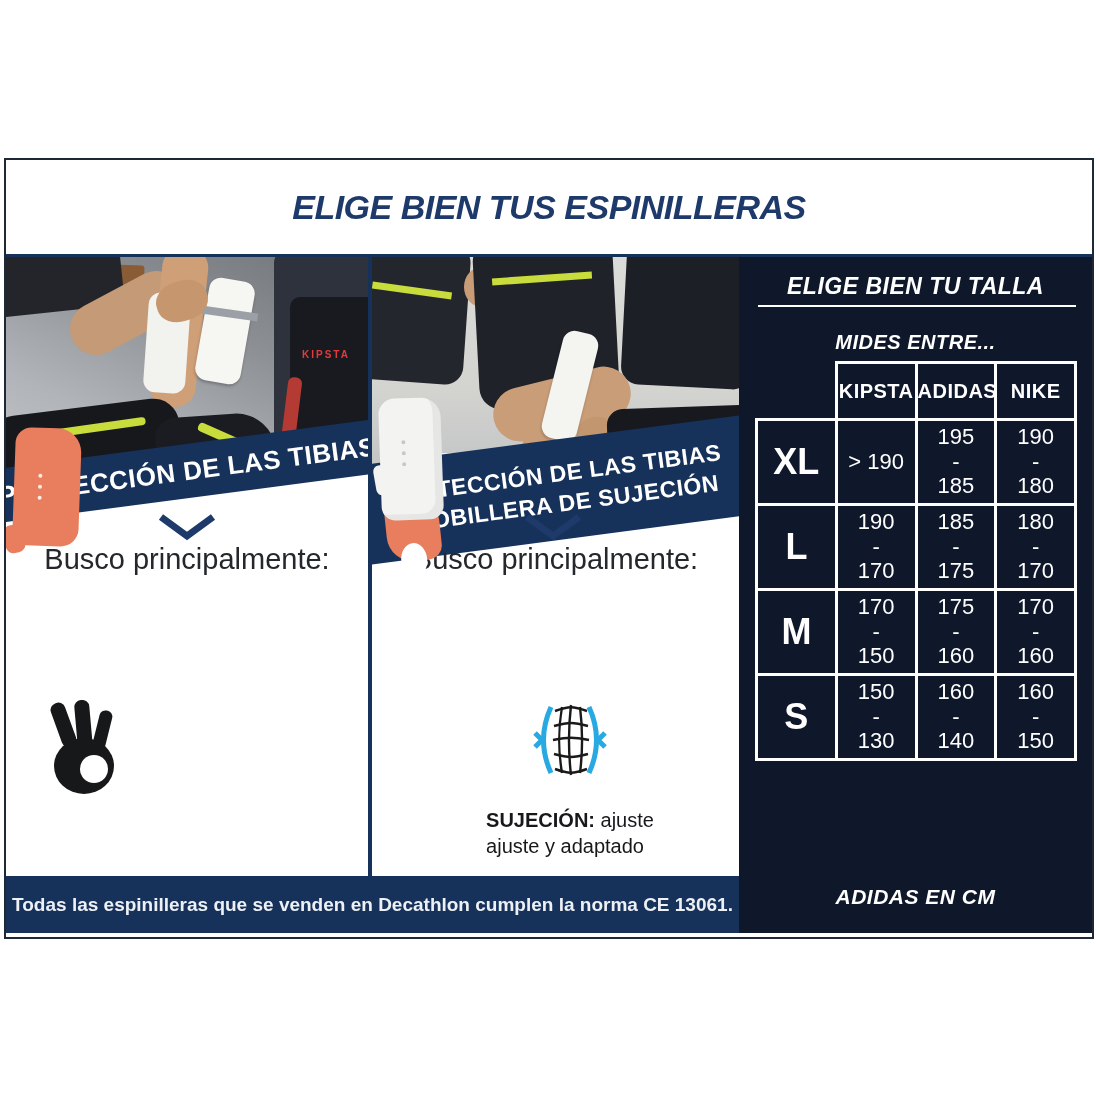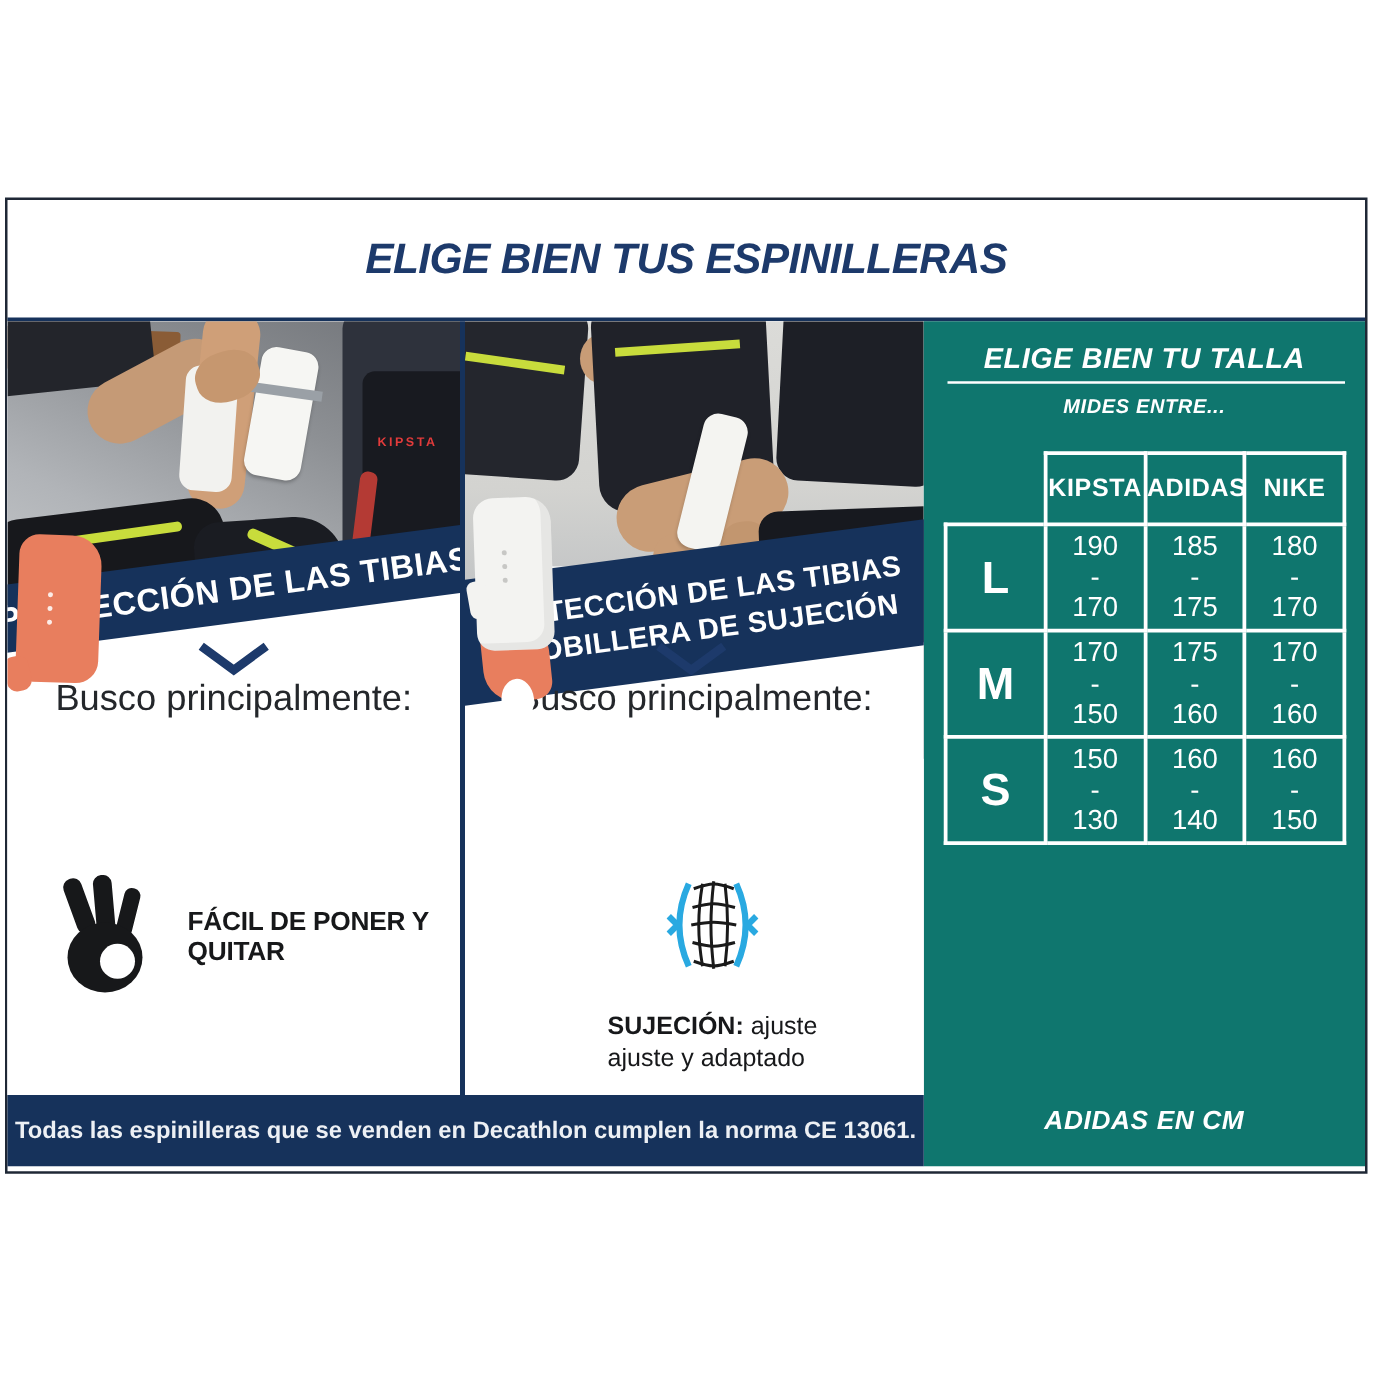--- a/index.html
+++ b/index.html
@@ -64,26 +64,26 @@
   .guard-white .dots{position:absolute;left:22px;top:42px;display:flex;flex-direction:column;gap:7px;}
   .guard-white .dots i{width:4px;height:4px;border-radius:50%;background:rgba(0,0,0,.18);}
   .guard-white::after{content:"";position:absolute;left:-6px;bottom:26px;width:16px;height:30px;
                background:#f3f3f1;border-radius:6px;transform:rotate(-8deg);}
   .ankle-orange{position:absolute;left:14px;top:240px;width:54px;height:64px;background:#e87e5e;
                border-radius:12px 26px 14px 26px;transform:rotate(-6deg);z-index:5;}
   .ankle-orange::after{content:"";position:absolute;left:12px;bottom:-16px;width:26px;height:34px;
                background:#fff;border-radius:50%;}
 
   
-  .panel{position:absolute;left:733px;top:97px;width:353px;height:676px;background:#0f766e;color:#fff;}
+  .panel{position:absolute;left:733px;top:97px;width:353px;height:676px;background:#0f172a;color:#fff;}
   .panel-title{position:absolute;top:16px;left:0;width:100%;text-align:center;
                font-style:italic;font-weight:600;font-size:23px;letter-spacing:.5px;}
   .panel-rule{position:absolute;left:19px;top:48px;width:318px;height:2px;background:#fff;}
-  .panel-sub{position:absolute;top:60px;left:0;width:100%;text-align:center;
-             font-style:italic;font-weight:700;font-size:16px;letter-spacing:.5px;}
+  .panel-sub{position:absolute;top:74px;left:0;width:100%;text-align:center;
+             font-style:italic;font-weight:700;font-size:20px;letter-spacing:.5px;}
   table.sizes{position:absolute;left:16px;top:104px;width:322px;border-collapse:collapse;table-layout:fixed;}
   table.sizes td{border:3px solid #fff;text-align:center;vertical-align:middle;padding:0;}
   table.sizes td.corner{border:none;}
   table.sizes tr.brand-row td{height:54px;font-weight:700;font-size:20px;letter-spacing:.5px;}
   table.sizes td.size-cell{font-weight:700;font-size:36px;width:58px;}
   table.sizes td.val-cell{font-size:22px;line-height:1.12;white-space:pre-line;height:82px;}
   .panel-foot{position:absolute;top:628px;left:0;width:100%;text-align:center;
               font-style:italic;font-weight:700;font-size:21px;letter-spacing:.5px;}
 
   
@@ -148,21 +148,20 @@
           <svg width="82" height="96" viewBox="0 0 82 96">
             <g fill="#17181a">
               <rect x="10" y="2" width="15" height="46" rx="7" transform="rotate(-20 17 25)"></rect>
               <rect x="30" y="0" width="15" height="52" rx="7" transform="rotate(-5 37 26)"></rect>
               <rect x="50" y="10" width="13" height="40" rx="6" transform="rotate(14 56 30)"></rect>
               <ellipse cx="38" cy="66" rx="30" ry="28"></ellipse>
             </g>
             <circle cx="48" cy="69" r="14" fill="#ffffff"></circle>
           </svg>
         </span>
-        <span class="feature-label">FÁCIL DE PONER Y QUITAR</span>
       </div>
     </div>
 
     <div class="col-divider"></div>
 
     <div class="col col-mid">
       <div class="photo photo-mid">
         <div class="shape" style="left:40px;top:196px;width:300px;height:30px;background:#eef0f1;border-radius:4px;"></div>
         <div class="shape" style="left:84px;top:226px;width:10px;height:80px;background:#cdd0d3;"></div>
         <div class="shape" style="left:276px;top:226px;width:10px;height:80px;background:#cdd0d3;"></div>
@@ -239,20 +238,30 @@
       <div class="panel-rule"></div>
       <div class="panel-sub">MIDES ENTRE...</div>
       <table class="sizes">
         <tbody>
           <tr class="brand-row">
             <td class="corner"></td>
             <td>KIPSTA</td>
             <td>ADIDAS</td>
             <td>NIKE</td>
           </tr>
+        <tr>
+              <td class="size-cell">XL</td>
+              <td class="val-cell">&gt; 190</td>
+              <td class="val-cell">195
+-
+185</td>
+              <td class="val-cell">190
+-
+180</td>
+            </tr>
             <tr>
               <td class="size-cell">L</td>
               <td class="val-cell">190
 -
 170</td>
               <td class="val-cell">185
 -
 175</td>
               <td class="val-cell">180
 -

